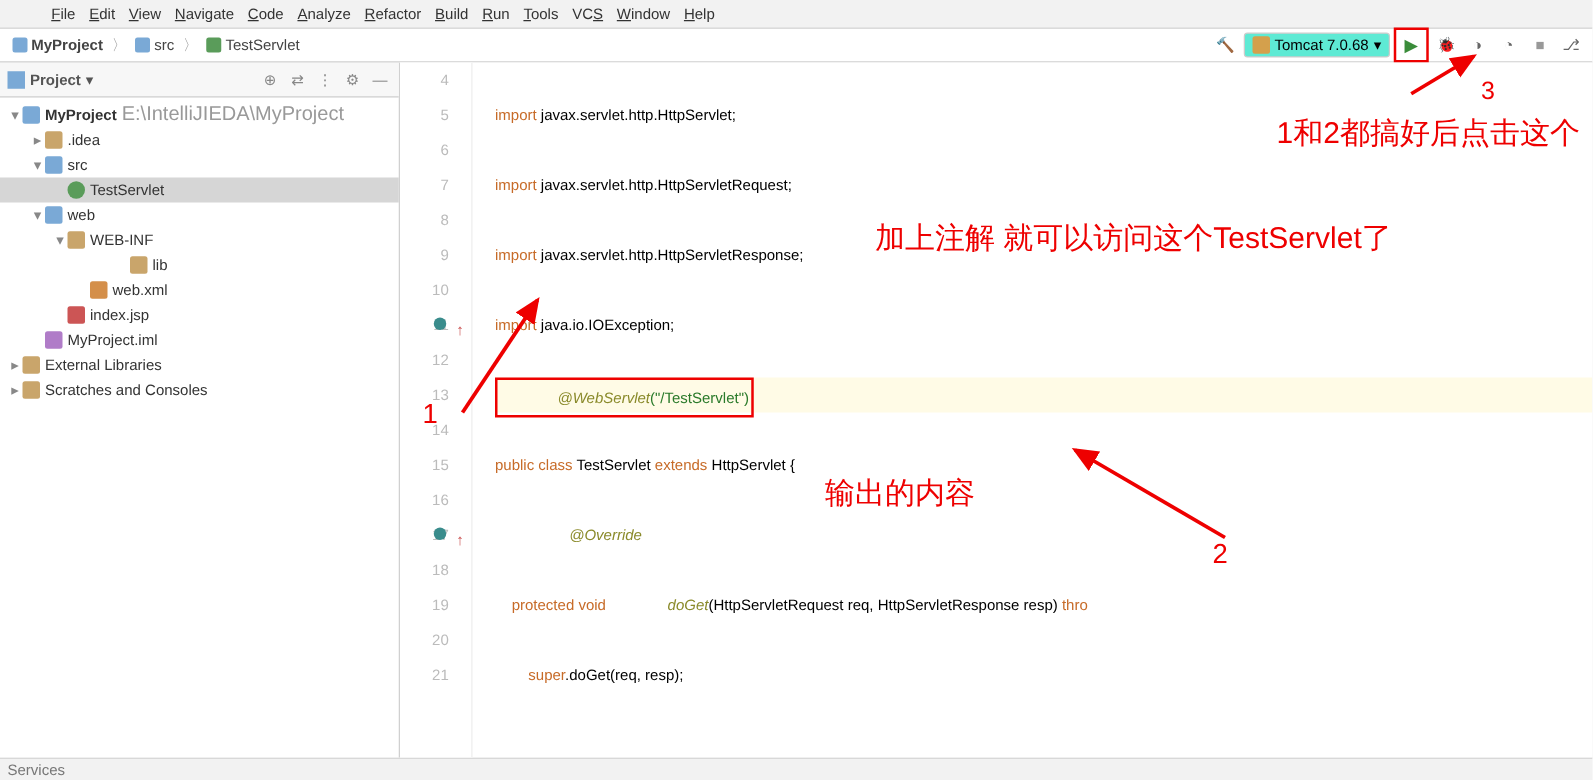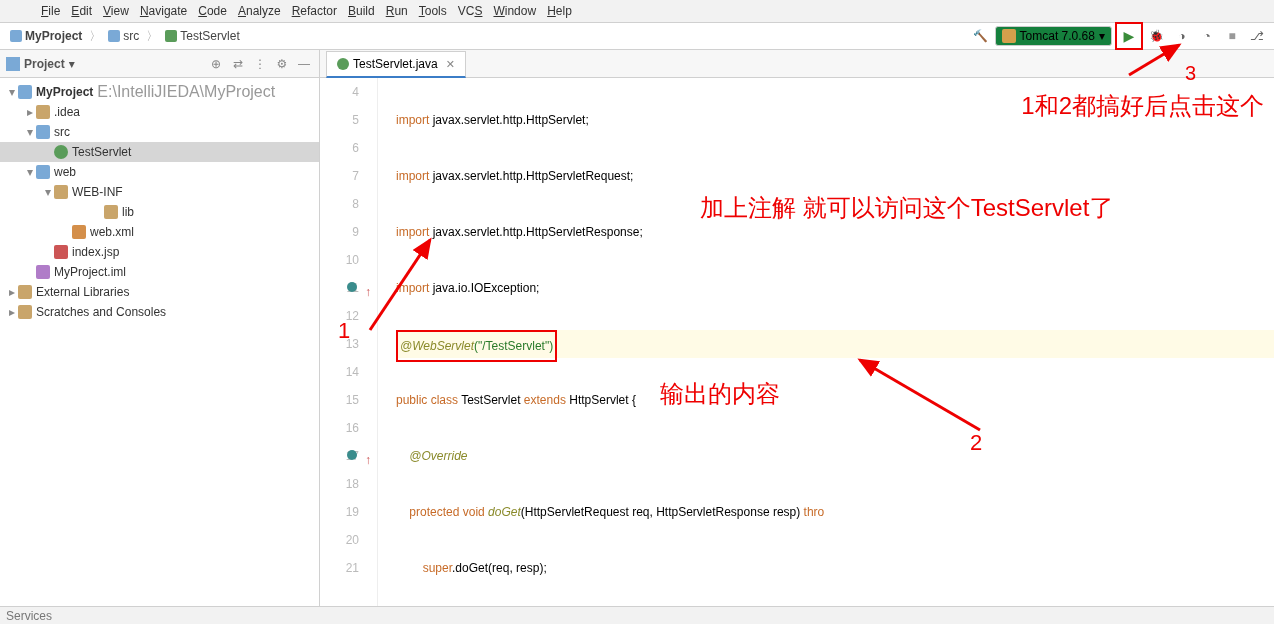--- a/index.html
+++ b/index.html
@@ -13,21 +13,21 @@
 
 .navbar { height: 28px; background: #fff; border-top: 1px solid #d0d0d0; border-bottom: 1px solid #d0d0d0; display: flex; align-items: center; padding: 0 6px; position: relative; }
 .breadcrumb { display: flex; align-items: center; gap: 1px; flex: 1; }
 .breadcrumb .crumb { display: flex; align-items: center; gap: 3px; padding: 1px 4px; border-radius: 3px; color: #444; }
 .breadcrumb .sep { color: #999; padding: 0 2px; }
 .crumb .ico { width: 12px; height: 12px; display: inline-block; border-radius: 2px; }
 .ico-folder { background: #7aa9d6; }
 .ico-class { background: #5a9c5a; border-radius: 50%; }
 .right-tools { display: flex; align-items: center; gap: 3px; }
 .tool-btn { width: 22px; height: 22px; display: flex; align-items: center; justify-content: center; color: #666; border-radius: 3px; }
-.run-config { display: flex; align-items: flex-end; gap: 4px; padding: 2px 6px; border: 1px solid #ccc; background: #15803d; border-radius: 3px; }
+.run-config { display: flex; align-items: flex-end; gap: 4px; padding: 2px 6px; border: 1px solid #ccc; background: #5eead4; border-radius: 3px; }
 .tomcat-ico { width: 14px; height: 14px; background: #d4a04c; border-radius: 2px; }
 .run-btn-box { border: 2px solid #e00; padding: 1px; }
 .play-ico { color: #3a8c3a; font-size: 14px; }
 
 
 .main { display: flex; height: calc(624px - 22px - 28px - 18px); }
 .sidebar { width: 320px; background: #fff; border-right: 1px solid #d0d0d0; display: flex; flex-direction: column; }
 .sidebar-head { height: 28px; background: #f7f7f7; border-bottom: 1px solid #d0d0d0; display: flex; align-items: center; padding: 0 6px; gap: 4px; color: #555; }
 .sidebar-head .title { flex: 1; display: flex; align-items: center; gap: 4px; }
 .sidebar-head .ico-proj { width: 14px; height: 14px; background: #7aa9d6; }
@@ -54,21 +54,21 @@
 .tab .close { color: #888; margin-left: 4px; font-size: 11px; }
 .code-area { flex: 1; display: flex; overflow: hidden; font-family: "Consolas","Courier New",monospace; font-size: 18px; line-height: 28px; }
 .gutter { width: 58px; background: #fff; border-right: 1px solid #eee; color: #bbb; text-align: right; padding-right: 18px; position: relative; }
 .gutter .gline { height: 28px; position: relative; }
 .gm { position: absolute; right: 2px; top: 8px; width: 10px; height: 10px; }
 .code { flex: 1; padding-left: 18px; position: relative; white-space: pre; overflow: hidden; }
 .code .cline { height: 28px; }
 .hl-line { background: #fffbe6; }
 .k-orange { color: #c76b28; }
 .k-green { color: #2a7a2a; }
-.k-olive { color: #8a8a2a; font-style: italic; }
+.k-olive { color: #8a8a2a; font-style: italic; margin-left: 46px; }
 .box-red { border: 2px solid #e00; padding: 0 2px; display: inline-block; }
 
 
 .anno { position: absolute; color: #e00; font-size: 24px; font-weight: 500; pointer-events: none; font-family: "Microsoft YaHei","Segoe UI",sans-serif; }
 svg.arrow { position: absolute; pointer-events: none; }
 
 
 .statusbar { height: 18px; background: #f2f2f2; border-top: 1px solid #d0d0d0; display: flex; align-items: center; padding: 0 6px; color: #777; font-size: 11px; }
 .warn-ico { position: absolute; right: 8px; top: 56px; font-size: 11px; color: #c0a000; }
 .warn-ico .tri { color: #e0b000; }
@@ -201,27 +201,20 @@
         </div>
         <div class="tree-row" style="padding-left: 6px;">
           <span class="tw">▸</span>
           <span class="fico folder"></span>
           <span>Scratches and Consoles</span>
         </div>
       </div>
   </div>
 
   <div class="editor">
-    <div class="tabs">
-      <div class="tab">
-        <span class="ico ico-class"></span>
-        <span>TestServlet.java</span>
-        <span class="close">✕</span>
-      </div>
-    </div>
     <div class="code-area">
       <div class="gutter" id="gutter">
           <div class="gline">4</div>
           <div class="gline">5</div>
           <div class="gline">6</div>
           <div class="gline">7</div>
           <div class="gline">8</div>
           <div class="gline">9</div>
           <div class="gline">10</div>
           <div class="gline">11<span class="gm" style="background: rgb(58, 140, 140); border-radius: 50%;"></span><span style="position: absolute; right: -12px; top: 4px; color: rgb(204, 85, 85); font-size: 12px;">↑</span></div>
@@ -261,21 +254,21 @@
     <div class="anno" style="left:18px; top:268px; font-size:22px;">1</div>
     <svg class="arrow" style="left:40px; top:180px;" width="80" height="110">
         <defs>
           <marker id="ah1" markerWidth="8" markerHeight="8" refX="6" refY="3" orient="auto">
             <path d="M0,0 L7,3 L0,6 Z" fill="#e00"></path>
           </marker>
         </defs>
         <line x1="10" y1="100" x2="70" y2="10" stroke="#e00" stroke-width="3" marker-end="url(#ah1)"></line>
       </svg>
 
-    <div class="anno" style="left:380px; top:142px;">加上注解 就可以访问这个TestServlet了</div>
+    <div class="anno" style="left:380px; top:124px;">加上注解 就可以访问这个TestServlet了</div>
 
     <div class="anno" style="left:340px; top:328px;">输出的内容</div>
     <div class="anno" style="left:650px; top:380px; font-size:22px;">2</div>
     <svg class="arrow" style="left:520px; top:300px;" width="160" height="90">
         <defs>
           <marker id="ah2" markerWidth="8" markerHeight="8" refX="6" refY="3" orient="auto">
             <path d="M0,0 L7,3 L0,6 Z" fill="#e00"></path>
           </marker>
         </defs>
         <line x1="140" y1="80" x2="20" y2="10" stroke="#e00" stroke-width="3" marker-end="url(#ah2)"></line>

